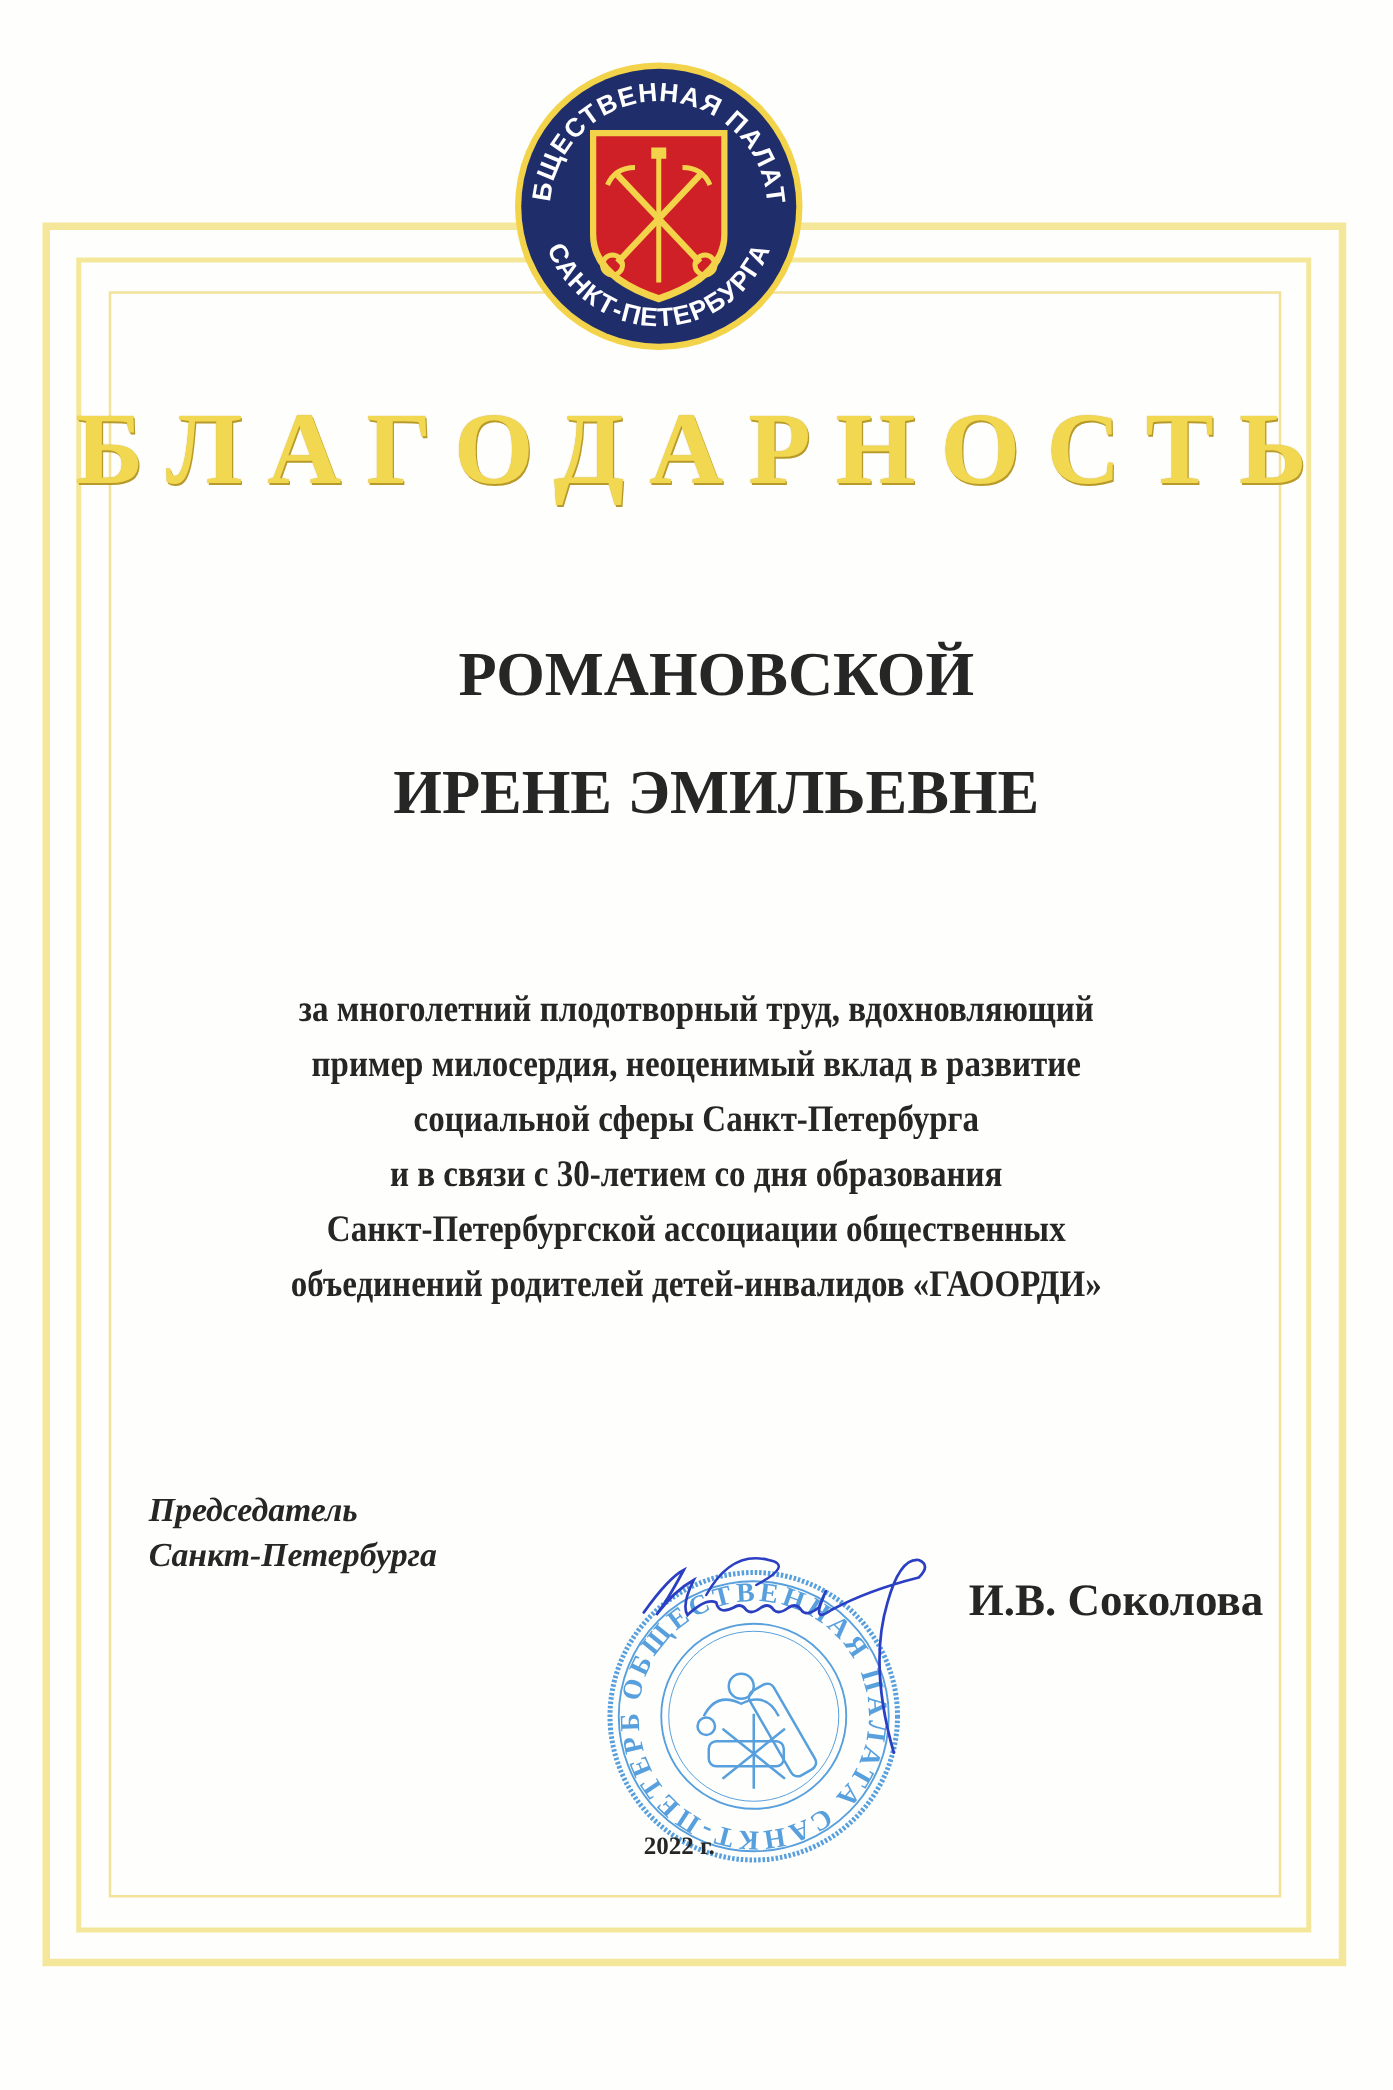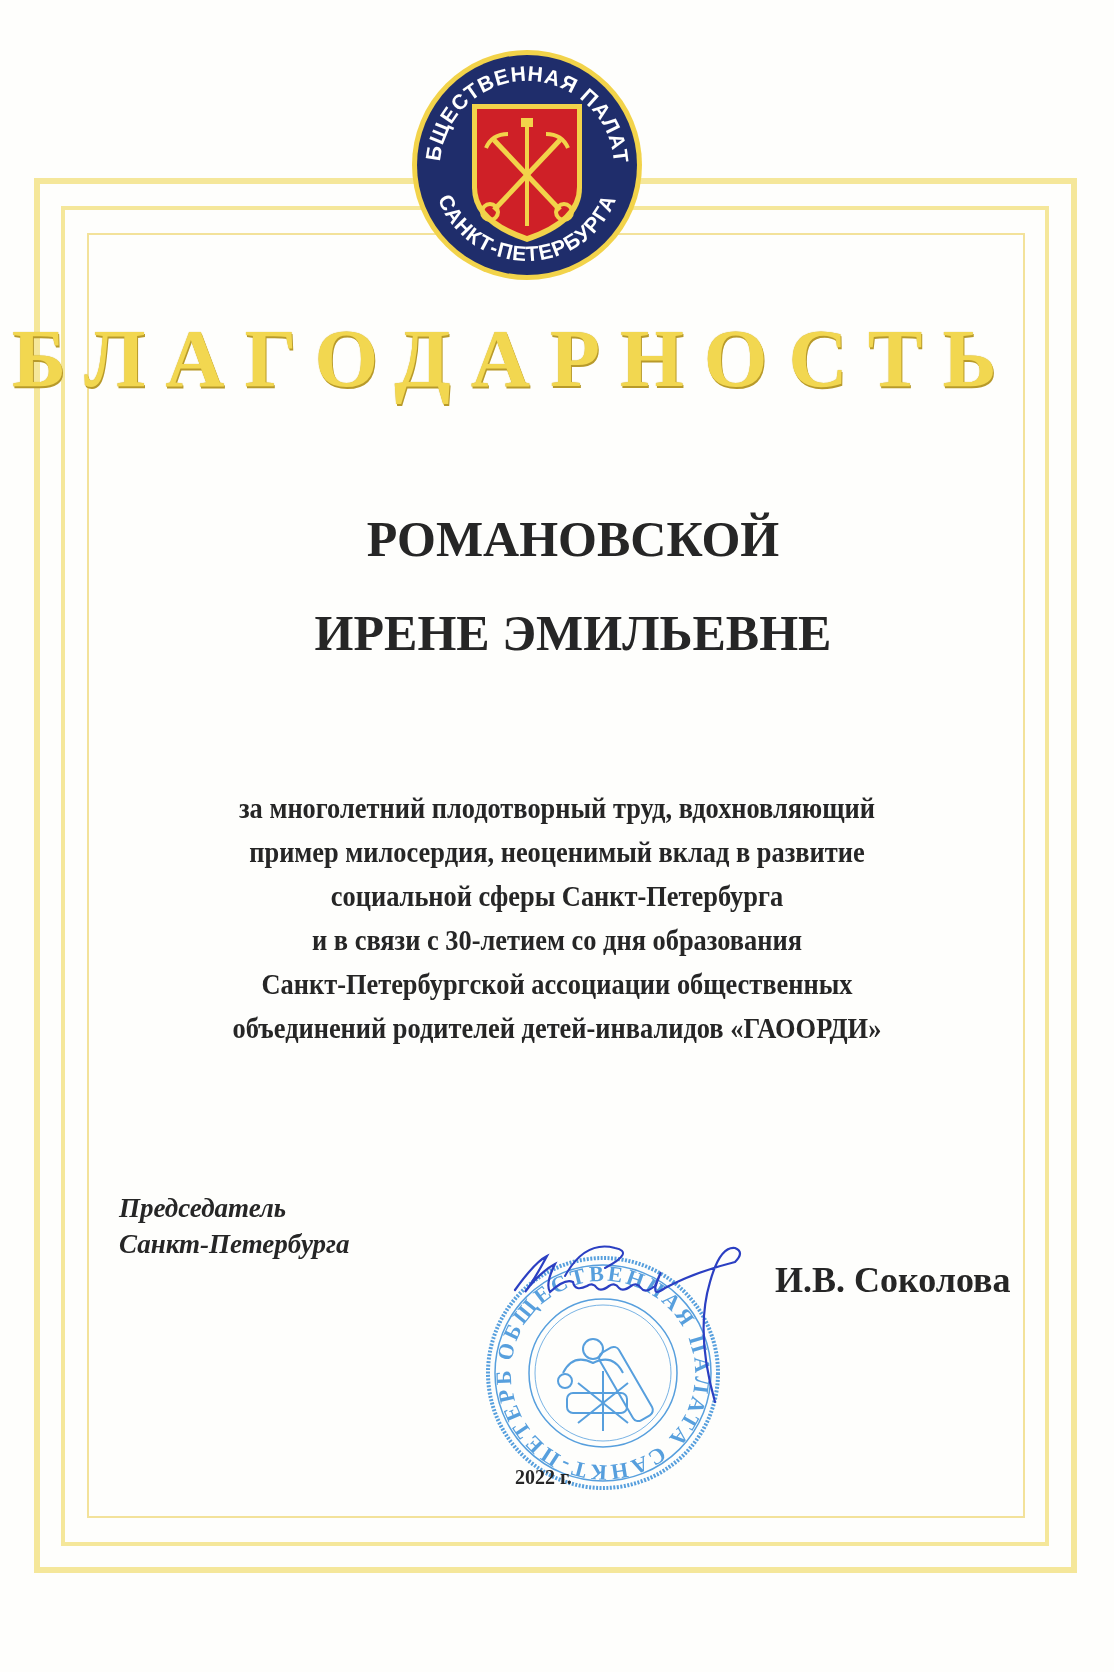--- a/index.html
+++ b/index.html
@@ -33,21 +33,21 @@
     .emblem {
       position: absolute;
       left: 410px;
       top: 48px;
       width: 234px;
       height: 234px;
     }
     .title {
       position: absolute;
       left: 0;
-      width: 888px;
+      width: 1114px;
       top: 318px;
       text-align: center;
       font-size: 82px;
       font-weight: bold;
       letter-spacing: 20px;
       color: #f2d750;
       text-shadow: 1px 2px 0 #b89a2a, 0 0 1px #c9ab3a;
       line-height: 1;
       padding-left: 12px;
       box-sizing: border-box;

